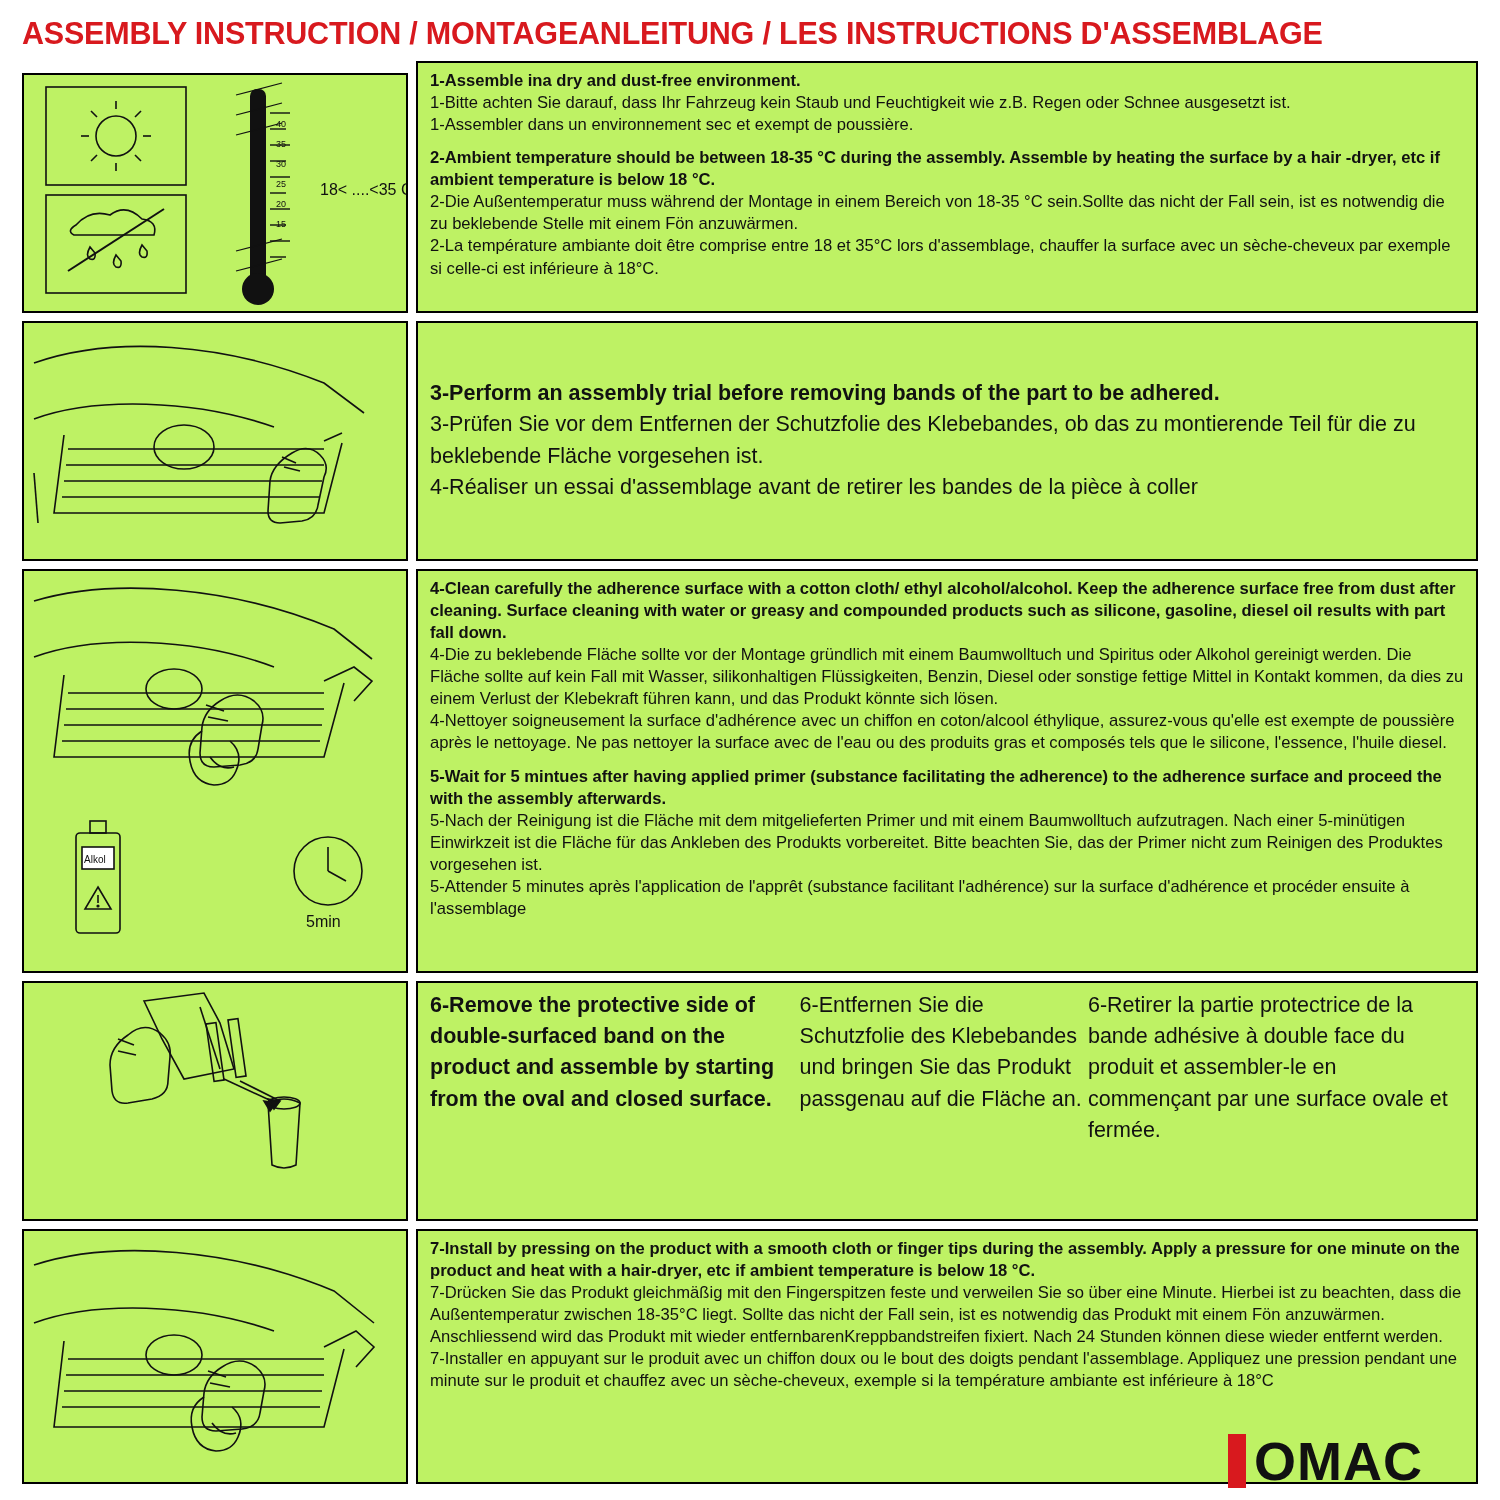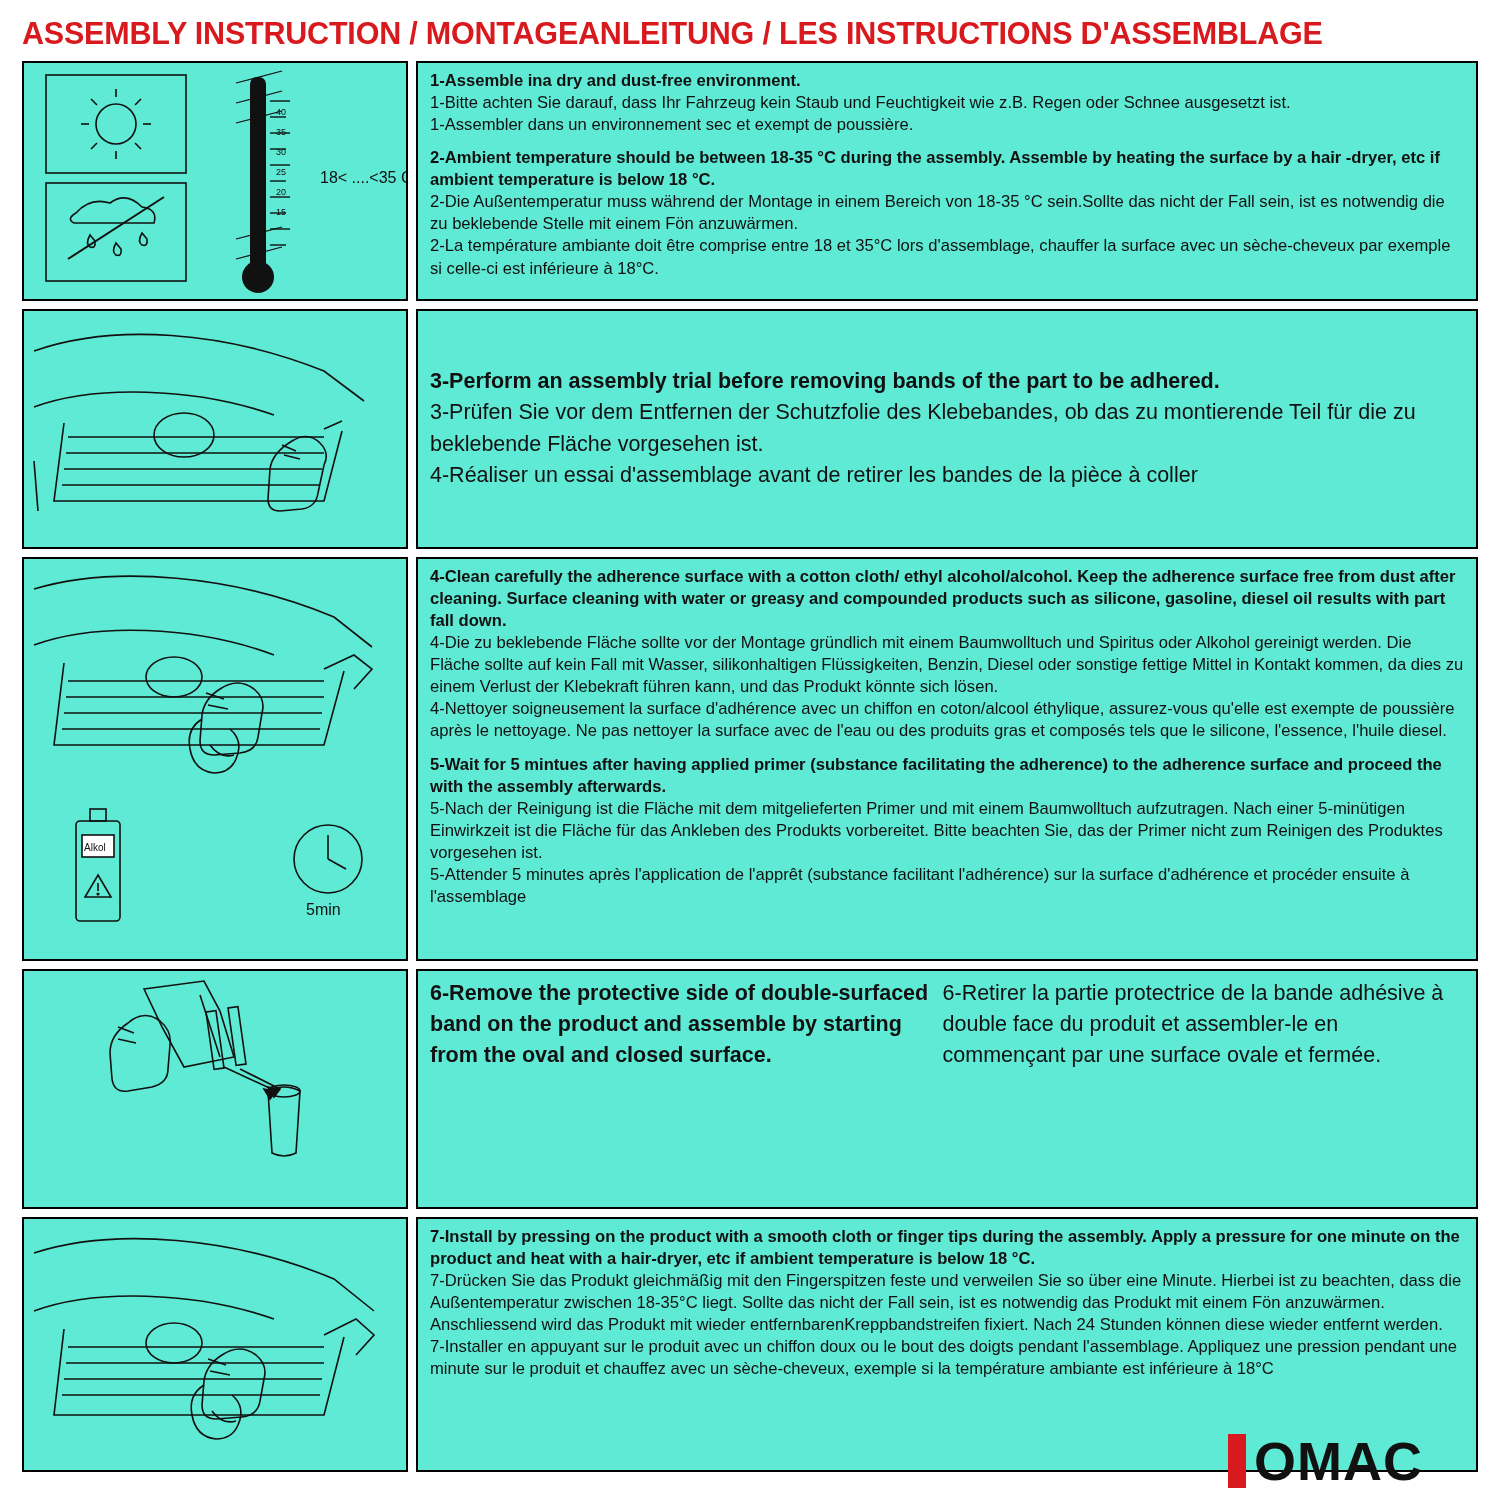--- a/index.html
+++ b/index.html
@@ -27,39 +27,39 @@
   }
   .row{
     display:flex;
     align-items:stretch;
     gap:8px;
     margin-bottom:8px;
   }
   .cell{
     border:2px solid #000;
     box-sizing:border-box;
-    background:#5eead4;
+    background:#bef264;
   }
   .img-cell{
     width:386px;
     flex:0 0 386px;
     position:relative;
   }
   .txt-cell{
     flex:1 1 auto;
     padding:7px 12px 8px 12px;
     font-size:16.6px;
     line-height:1.33;
   }
   .txt-cell p{margin:0;}
   .b{font-weight:bold;}
   .gap{height:11px;}
   .big p{font-size:21.5px;line-height:1.45;}
   .big .b{font-weight:bold;}
-  .r1 .img-cell{height:240px;}
+  .r1 .img-cell{height:240px;margin-top:12px;}
   .r2 .img-cell{height:240px;}
   .r3 .img-cell{height:404px;}
   .r4 .img-cell{height:240px;}
   .r5 .img-cell{height:255px;}
   .r2 .txt-cell{display:flex;flex-direction:column;justify-content:center;}
   .r4 .txt-cell{display:flex;flex-direction:row;justify-content:center;}
   svg{display:block;}
   .logo{
     position:absolute;
     right:22px;
@@ -246,20 +246,21 @@
           <path d="M252 120 l-12 -2 l6 10 z" fill="#111"></path>
           <path d="M256 118 l-12 -2 l6 10 z" fill="#111"></path>
 
           <path d="M244 120 q16 -8 32 0 l-4 62 q-12 6 -24 0 z"></path>
           <ellipse cx="260" cy="120" rx="16" ry="6"></ellipse>
         </g>
       </svg>
     </div>
     <div class="cell txt-cell big">
       <p class="b">6-Remove the protective side of double-surfaced band on the product and assemble by starting from the oval and closed surface.</p>
+      <p>6-Entfernen Sie die Schutzfolie des Klebebandes und bringen Sie das Produkt passgenau auf die Fläche an.</p>
       <p>6-Retirer la partie protectrice de la bande adhésive à double face du produit et assembler-le en commençant par une surface ovale et fermée.</p>
     </div>
   </div>
 
   <div class="row r5">
     <div class="cell img-cell">
       <svg width="382" height="251" viewBox="0 0 382 251">
         <g fill="none" stroke="#111" stroke-width="1.6">
           <path d="M10 34 C90 8 210 18 310 60 L350 92"></path>
           <path d="M10 92 C70 70 170 72 250 100"></path>

